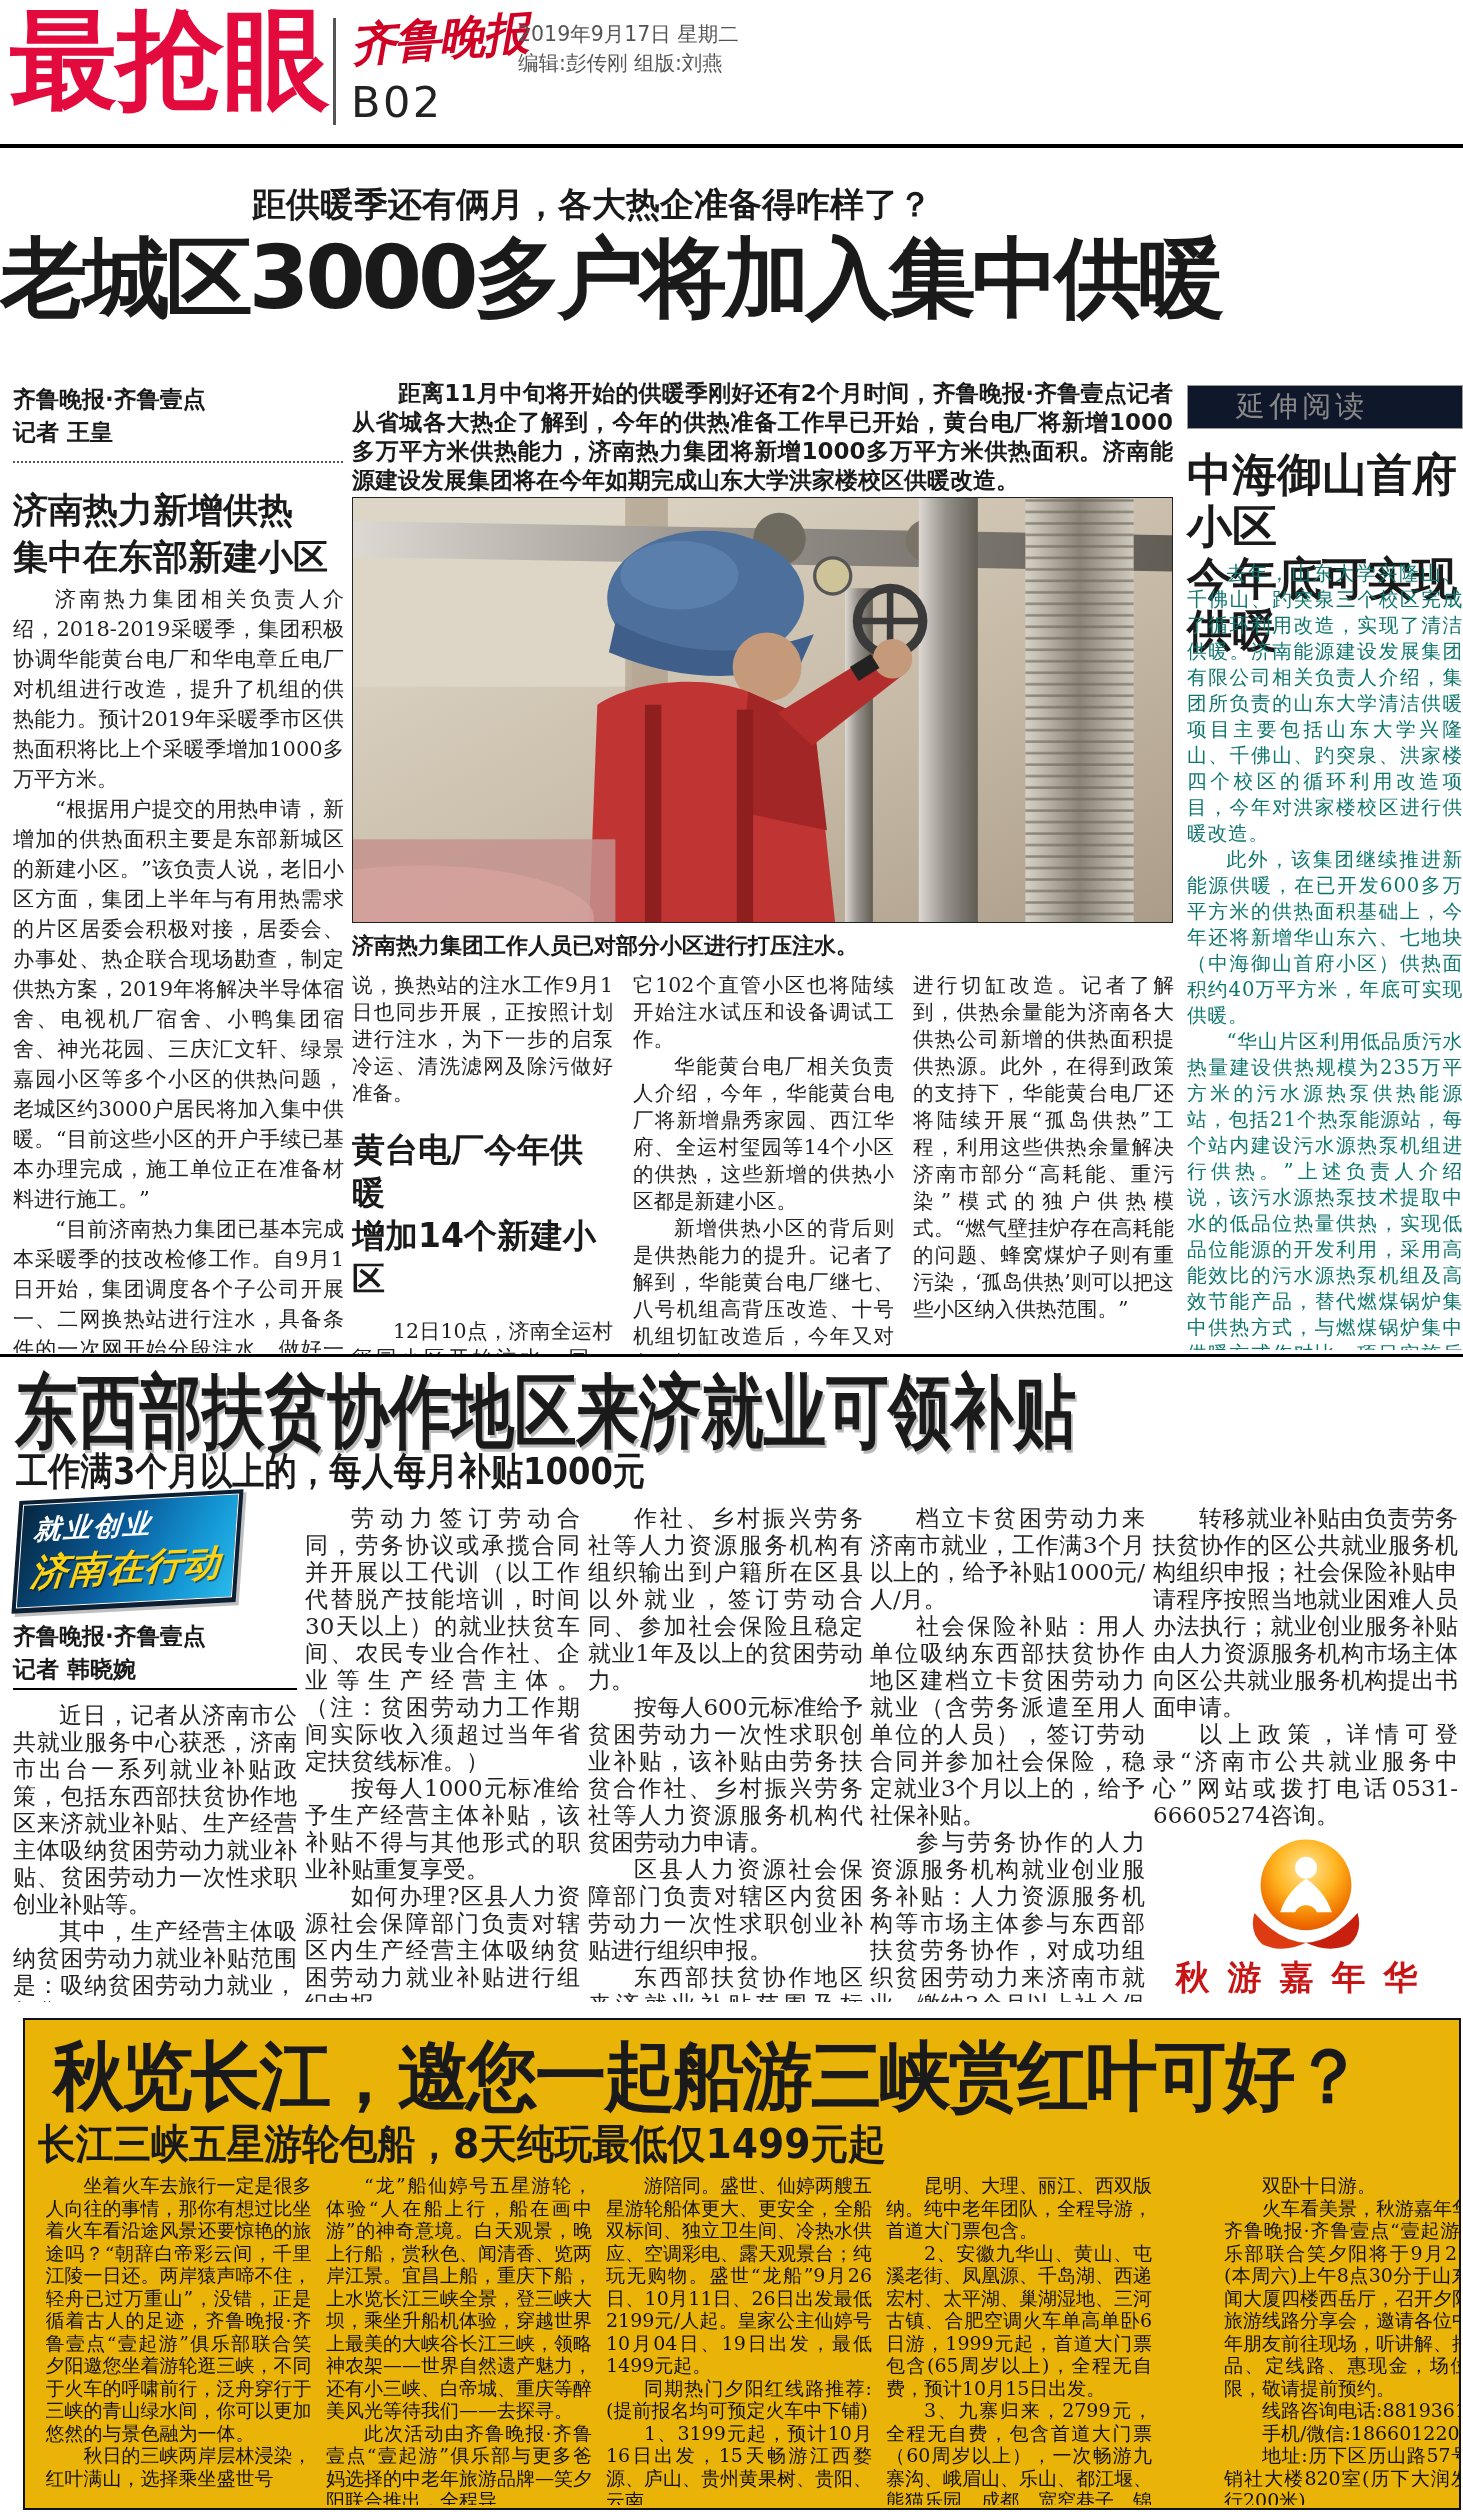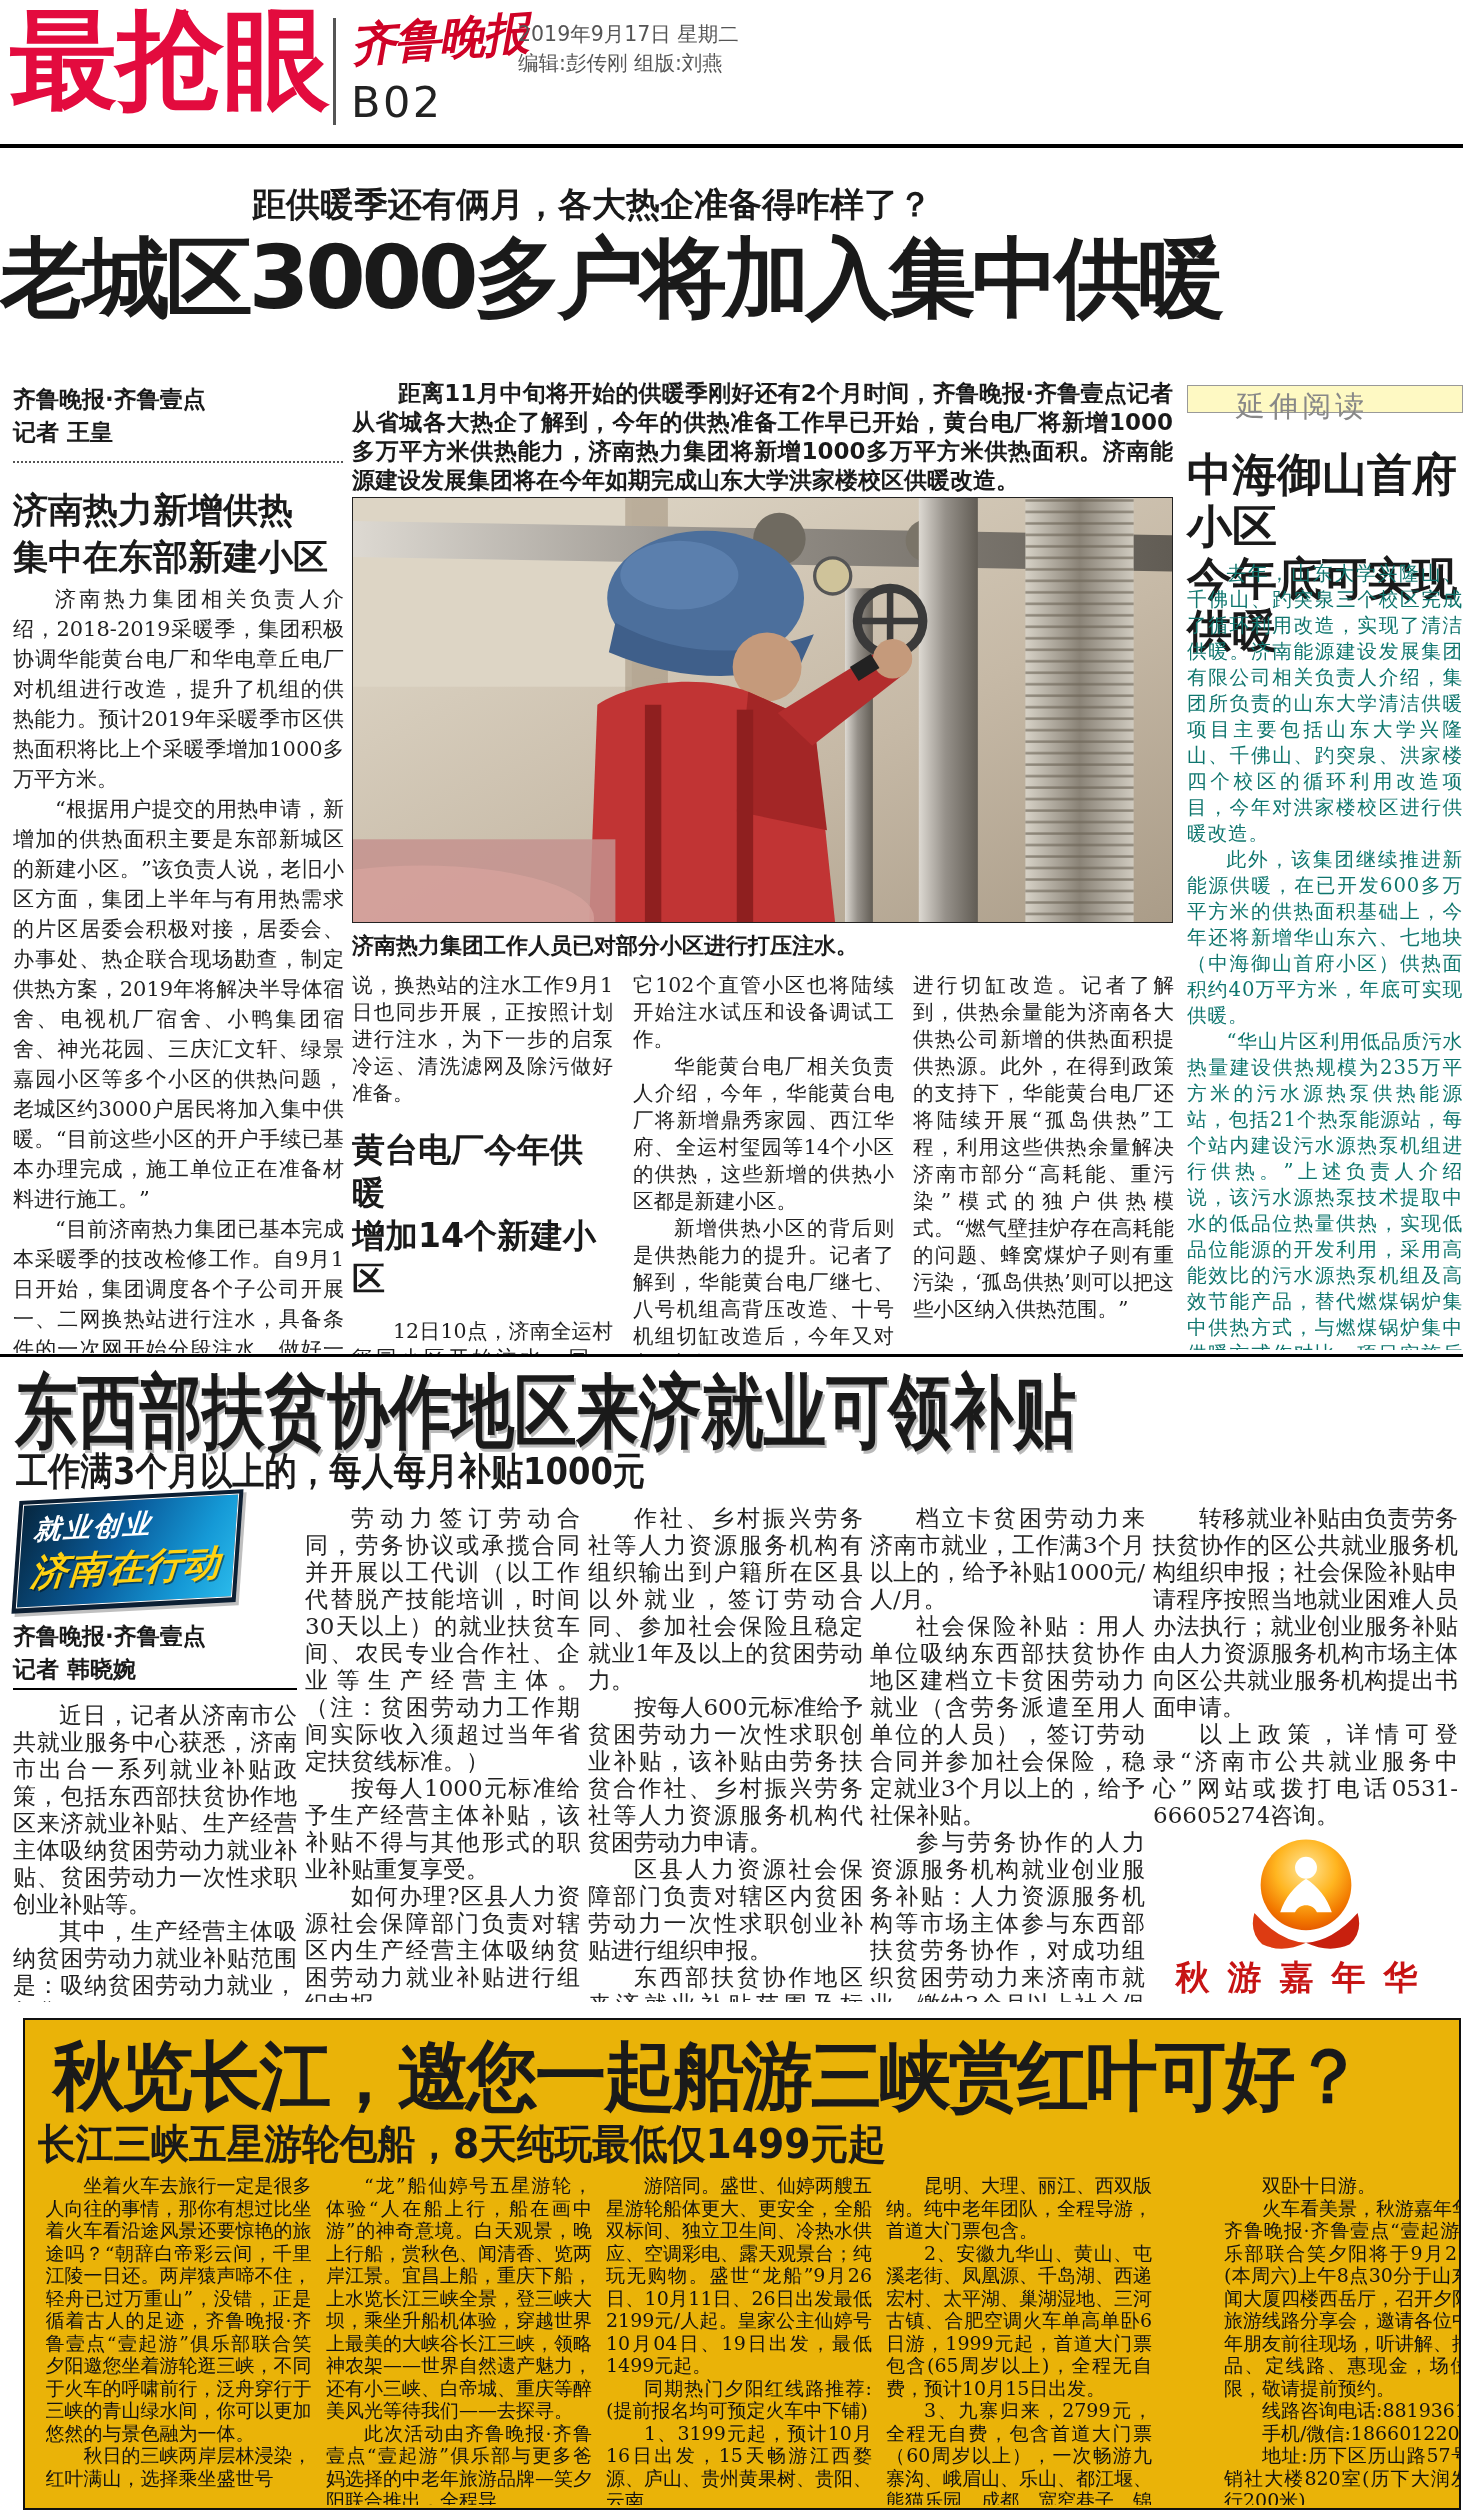--- a/index.html
+++ b/index.html
@@ -35,21 +35,21 @@
   .photo { left:352px; top:497px; width:821px; height:426px; border:0.8px solid #222; overflow:hidden; }
   .caption { left:352px; top:931px; width:821px; font-size:22px; font-weight:700; }
   .ncol { top:972px; width:261px; height:382px; overflow:hidden; }
   .colA { left:352px; } .colB { left:633px; } .colC { left:913px; }
   .ncol p { font-size:20.5px; line-height:27px; text-align:justify; text-indent:2em; color:#222; }
   .subhead2 { font-size:33px; font-weight:900; line-height:43px; margin:21px 0 18px;
               font-family:"DejaVu Sans","Liberation Sans",sans-serif; }
   p.cont { text-indent:0; }
 
   
-  .sb-label-box { left:1187px; top:385px; width:276px; height:28px; border:1.6px solid #999; background:#fef9c3; }
+  .sb-label-box { left:1187px; top:385px; width:276px; height:44px; border:1.6px solid #999; background:#0f172a; }
   .sb-label { margin-left:48px; font-size:29px; color:#888; line-height:41px; letter-spacing:4.1px; }
   .sb-head { left:1187px; top:449px; width:276px; font-size:45px; font-weight:900; line-height:52px; }
   .sb-body { left:1187px; top:561px; width:276px; height:789px; overflow:hidden; }
   .sb-body p { font-size:19.7px; line-height:26px; letter-spacing:0.8px; text-align:justify;
                text-indent:2em; color:#0f766e; }
 
   .rule2 { left:0; top:1354px; width:1463px; height:2.5px; background:#000; }
 
   
   .jobs-head { left:14.8px; top:1359px; font-size:80px; font-weight:900; white-space:nowrap;

